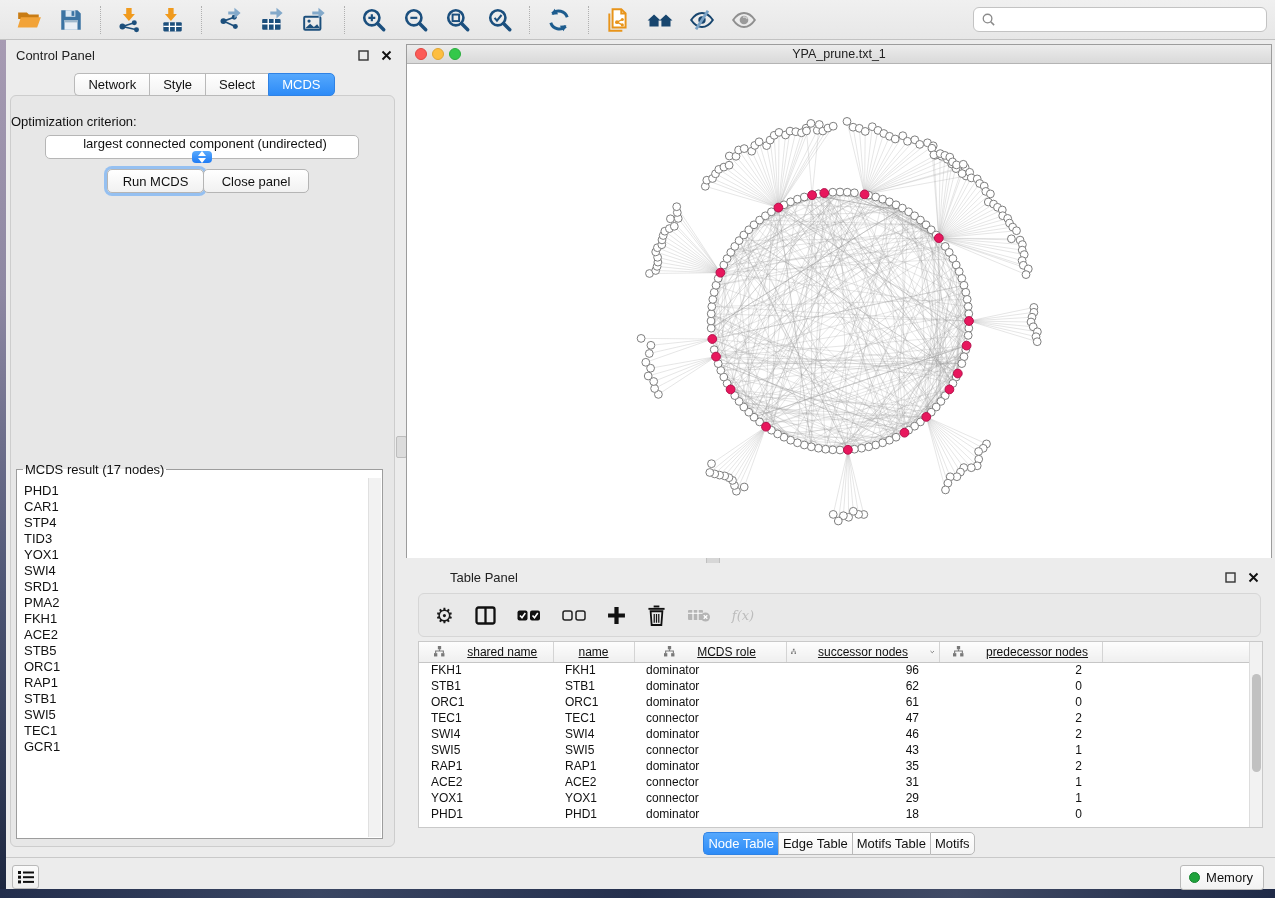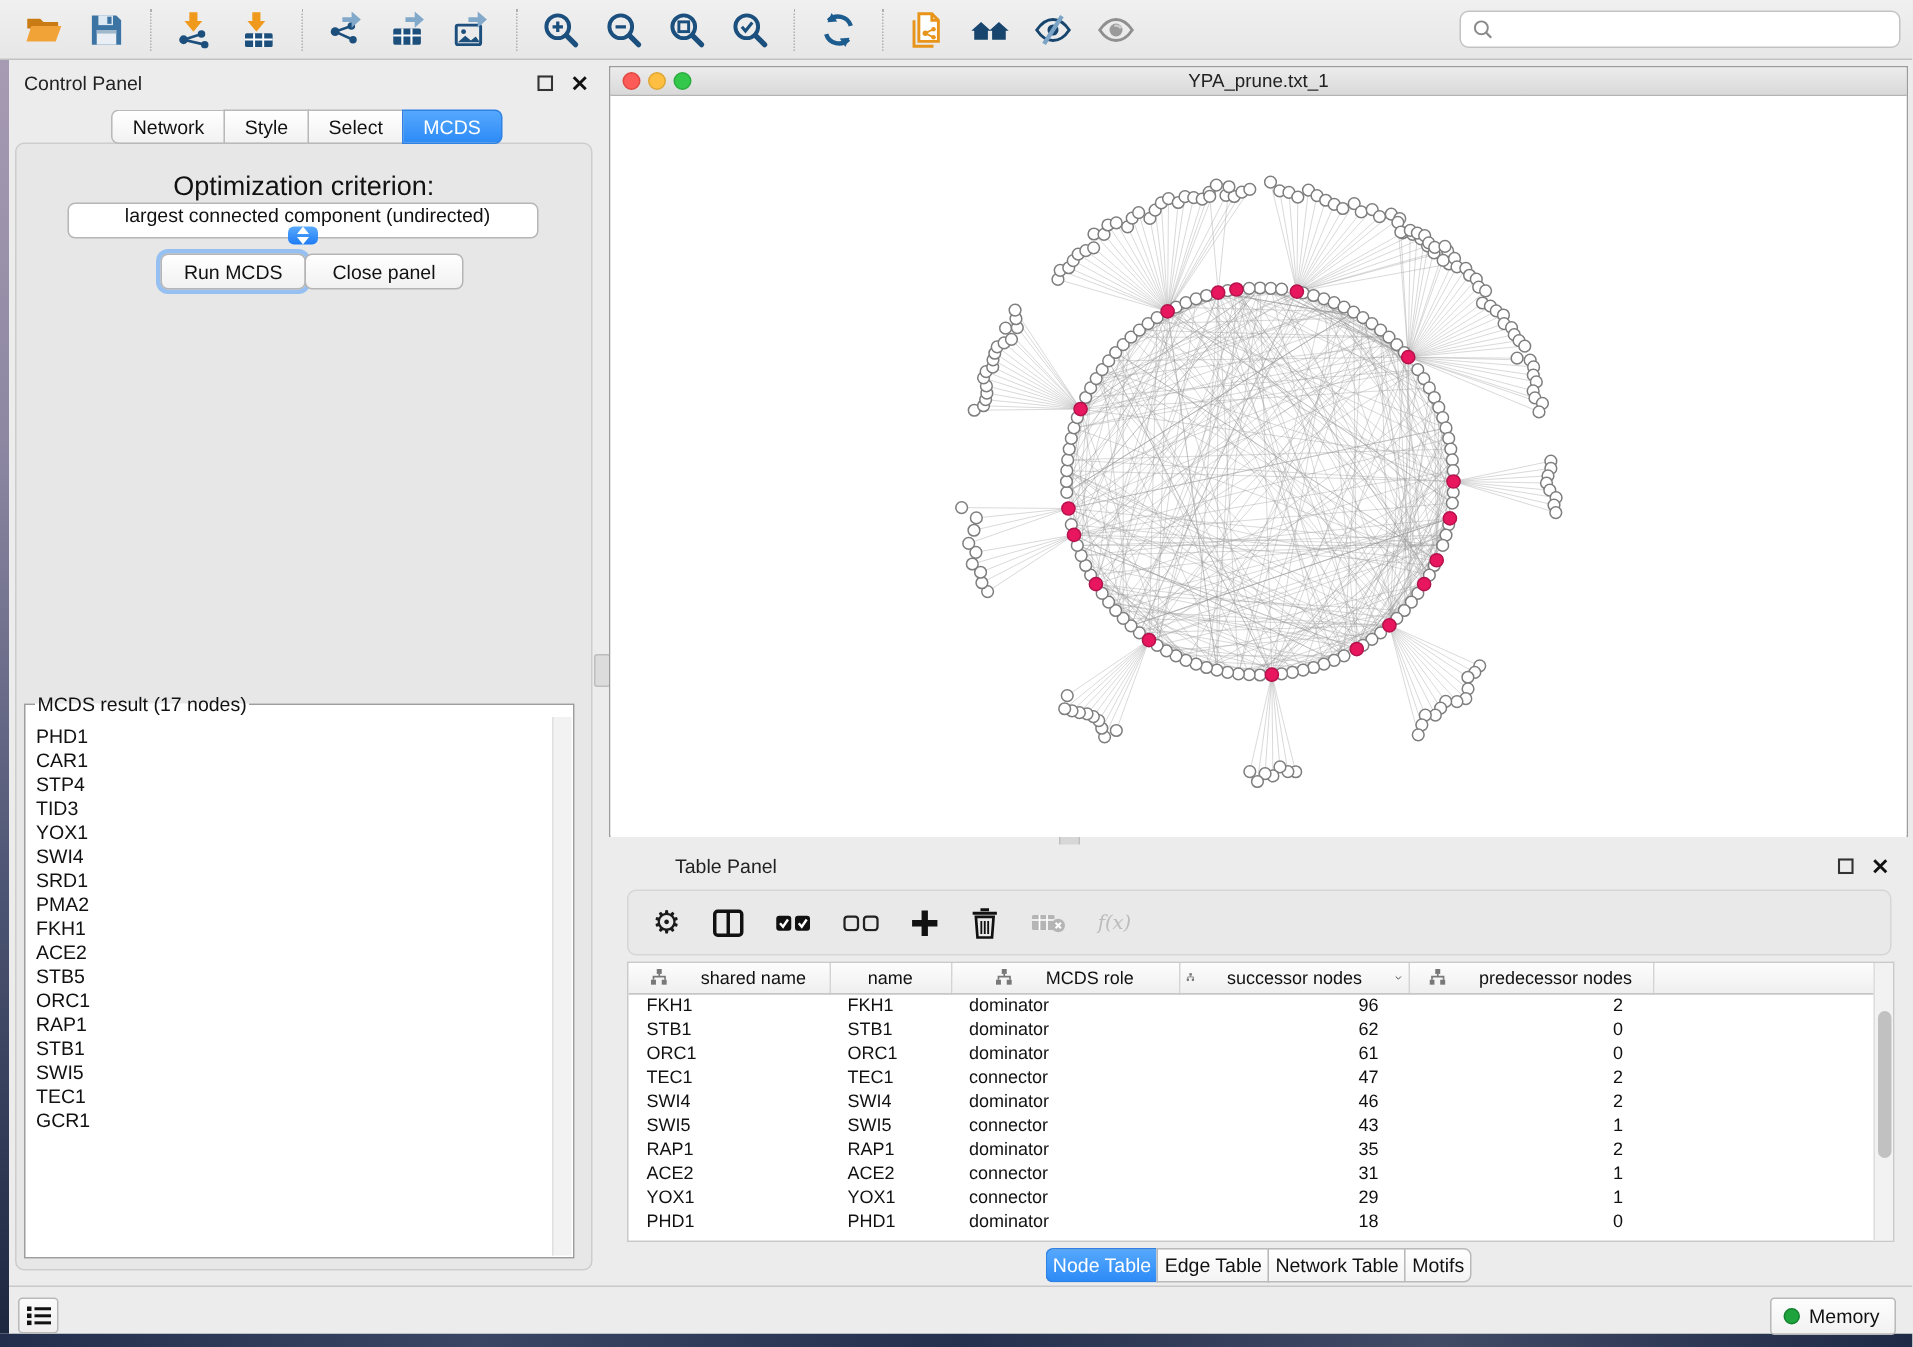--- a/index.html
+++ b/index.html
@@ -30,21 +30,21 @@
   .win-btns { margin-left:auto; display:flex; gap:10px; align-items:center; }
   .win-btn { width:13px; height:13px; display:flex; align-items:center; justify-content:center; }
   .cp-tabs { position:absolute; left:0; top:33px; width:100%; display:flex; justify-content:center; z-index:2; }
   .cp-tab { font-size:13px; padding:3px 13px; background:linear-gradient(#ffffff,#f2f2f2);
     border:1px solid #b9b9b9; border-right:none; color:#111; }
   .cp-tab:first-child { border-radius:5px 0 0 5px; }
   .cp-tab:last-child { border-radius:0 5px 5px 0; border-right:1px solid #b9b9b9; }
   .cp-tab.active { background:linear-gradient(#55a8fd,#2d8bf7); color:#fff; border-color:#2f82e4; }
   .cp-box { position:absolute; left:4px; top:55px; width:385px; height:752px;
     background:#e7e7e7; border:1px solid #cdcdcd; border-radius:6px; }
-  .opt-label { position:absolute; top:18px; width:100%; text-align:center; font-size:18px; color:#111; }
+  .opt-label { position:absolute; top:18px; width:100%; text-align:left; font-size:13px; color:#111; }
   .dropdown { position:absolute; left:34px; top:39px; width:314px; height:24px; background:#fff;
     border:1px solid #b6b6b6; border-radius:5px; display:flex; align-items:center; font-size:13px;flex-direction:column; }
   .dropdown .dd-text { flex:1; text-align:center; padding-left:6px; }
   .dd-stepper { width:20px; height:22px; margin-right:1px; border-radius:4px;
     background:linear-gradient(#59aafd,#1e7bf5); display:flex; flex-direction:column; align-items:center; justify-content:center; gap:2px; }
   .dd-up { width:0; height:0; border-left:4px solid transparent; border-right:4px solid transparent; border-bottom:5px solid #fff; }
   .dd-down { width:0; height:0; border-left:4px solid transparent; border-right:4px solid transparent; border-top:5px solid #fff; }
   .btn { position:absolute; top:73px; height:24px; background:linear-gradient(#ffffff,#f1f1f1);
     border:1px solid #b5b5b5; border-radius:5px; font-size:13px; display:flex; align-items:center; justify-content:center; }
   .btn-run { left:96px; width:97px; box-shadow:0 0 0 3px rgba(82,160,250,.55); }
@@ -84,21 +84,21 @@
     display:flex; align-items:center; padding-left:16px; gap:21px; }
   .tpi { display:flex; align-items:center; justify-content:center; }
   .gear-char { font-size:21px; line-height:21px; color:#1a1a1a; }
   .fx-label { font-family:"DejaVu Serif", serif; font-style:italic; font-size:13px; color:#bcbcbc; }
   .tp-table { position:absolute; left:12px; right:9px; top:78px; height:187px;
     background:#fff; border:1px solid #c9c9c9; overflow:hidden; }
   table.node-table { border-collapse:collapse; width:832px; table-layout:fixed; }
   .node-table th { height:20px; font-weight:normal; font-size:12px; color:#111;
     background:linear-gradient(#fdfdfd,#efefef); border-bottom:1px solid #c6c6c6; border-right:1px solid #d4d4d4;
     text-align:center; padding:0 4px; white-space:nowrap; overflow:hidden; }
-  .node-table th .th-inner { display:flex; align-items:center; justify-content:center; gap:22px; }
+  .node-table th .th-inner { display:flex; align-items:center; justify-content:center; gap:22px;text-decoration:underline; }
   .node-table td { height:16px; font-size:12px; padding:0 4px 0 12px; white-space:nowrap; overflow:hidden; }
   .node-table td.num { text-align:right; padding-right:20px; }
   .tbl-scroll { position:absolute; right:0; top:0; bottom:0; width:13px; background:#f2f2f2; border-left:1px solid #ddd; }
   .tbl-thumb { position:absolute; left:1.5px; width:9px; top:32px; height:98px; background:#c1c1c1; border-radius:5px; }
   .tp-tabs { position:absolute; left:0; bottom:2px; width:100%; display:flex; justify-content:center; }
   .tp-tab { font-size:13px; padding:3px 4px; background:linear-gradient(#ffffff,#f4f4f4);
     border:1px solid #b9b9b9; border-right:none; }
   .tp-tab:first-child { border-radius:5px 0 0 5px; }
   .tp-tab:last-child { border-radius:0 5px 5px 0; border-right:1px solid #b9b9b9; }
   .tp-tab.active { background:linear-gradient(#55a8fd,#2d8bf7); color:#fff; border-color:#2f82e4; }
@@ -1342,21 +1342,21 @@
           </tr>
         </tbody>
     </table>
     <div class="tbl-scroll">
         <div class="tbl-thumb"></div>
       </div>
   </div>
   <div class="tp-tabs">
       <div class="tp-tab active">Node Table</div>
       <div class="tp-tab">Edge Table</div>
-      <div class="tp-tab">Network Table</div>
+      <div class="tp-tab">Motifs Table</div>
       <div class="tp-tab">Motifs</div>
     </div>
 </div>
 
 <div class="status-bar">
   <div class="status-list-btn">
     <svg width="16" height="14" viewBox="0 0 16 14">
         <g fill="#111">
           <rect x="0" y="1" width="3" height="3"></rect>
           <rect x="0" y="5.7" width="3" height="3"></rect>

